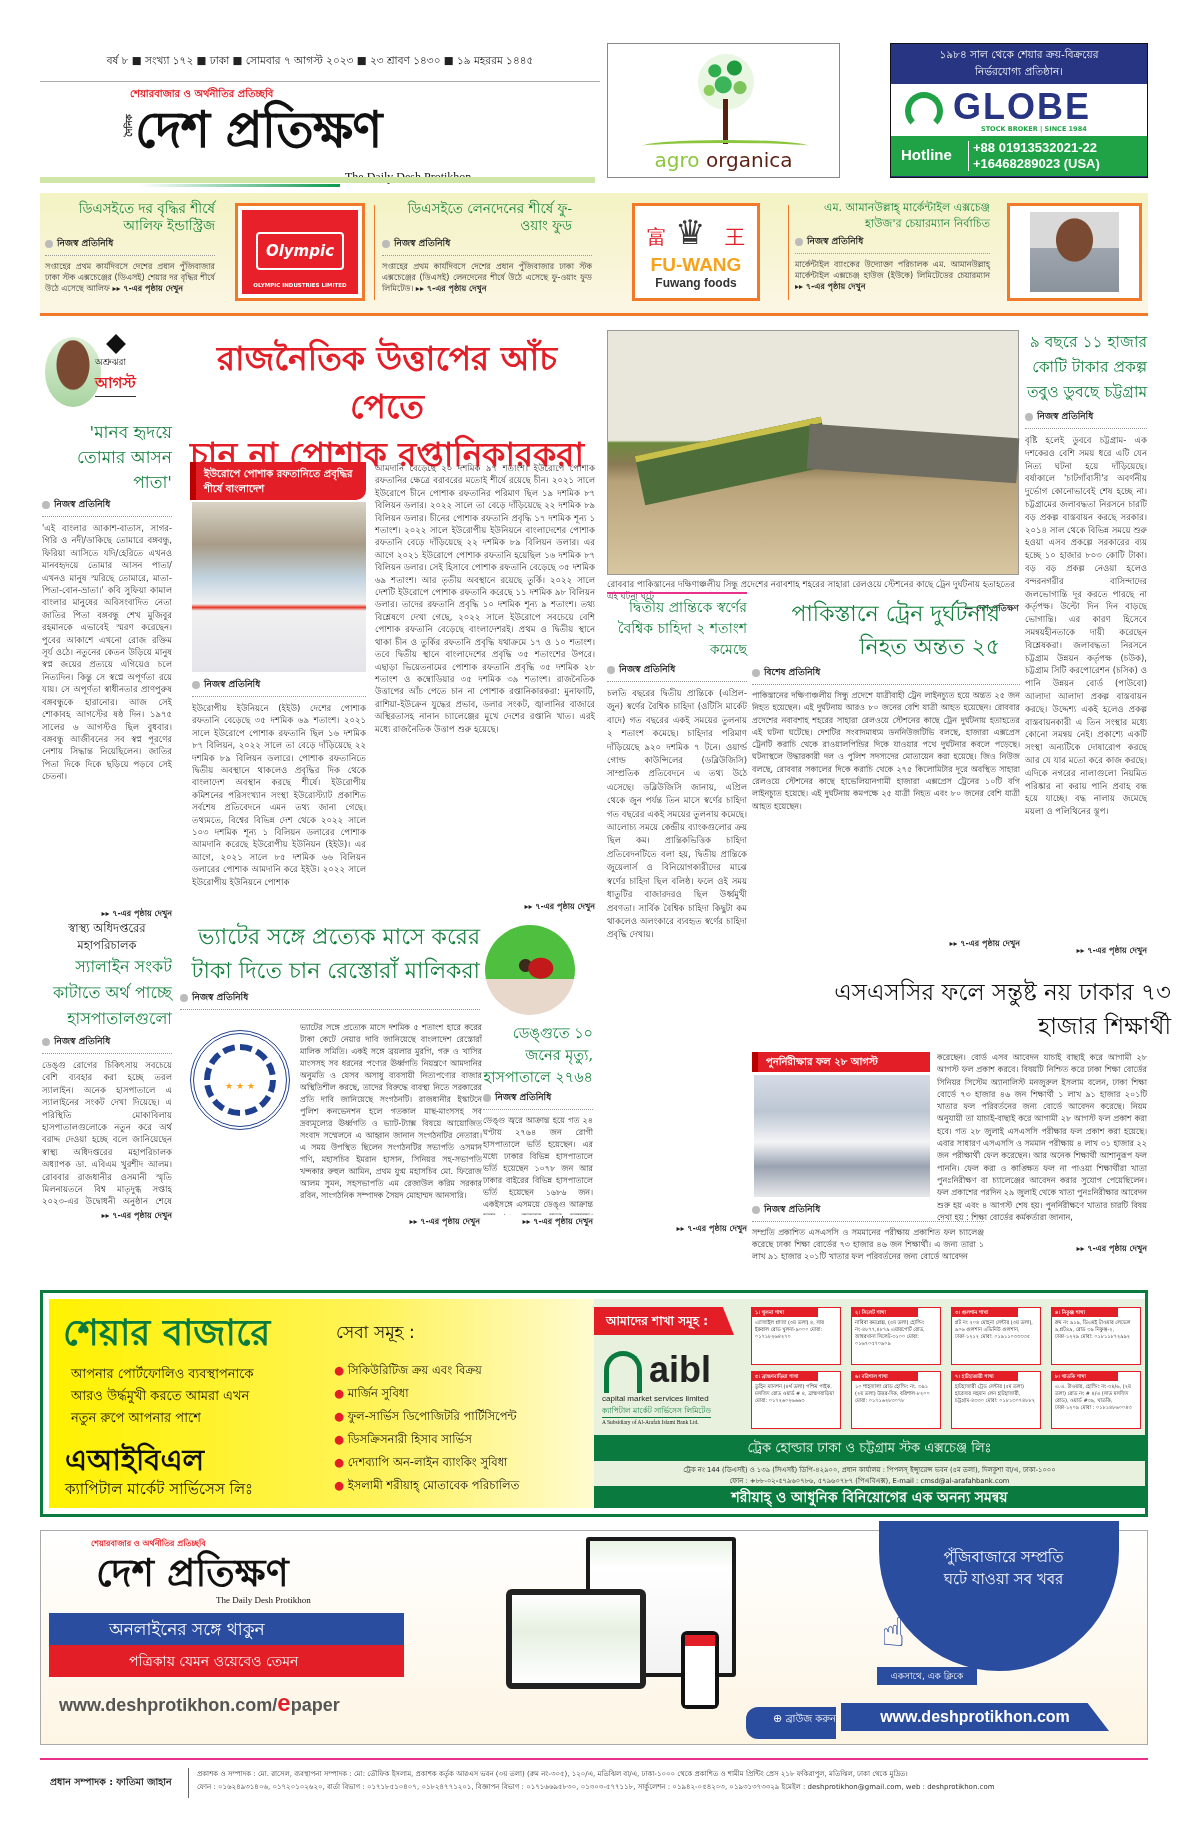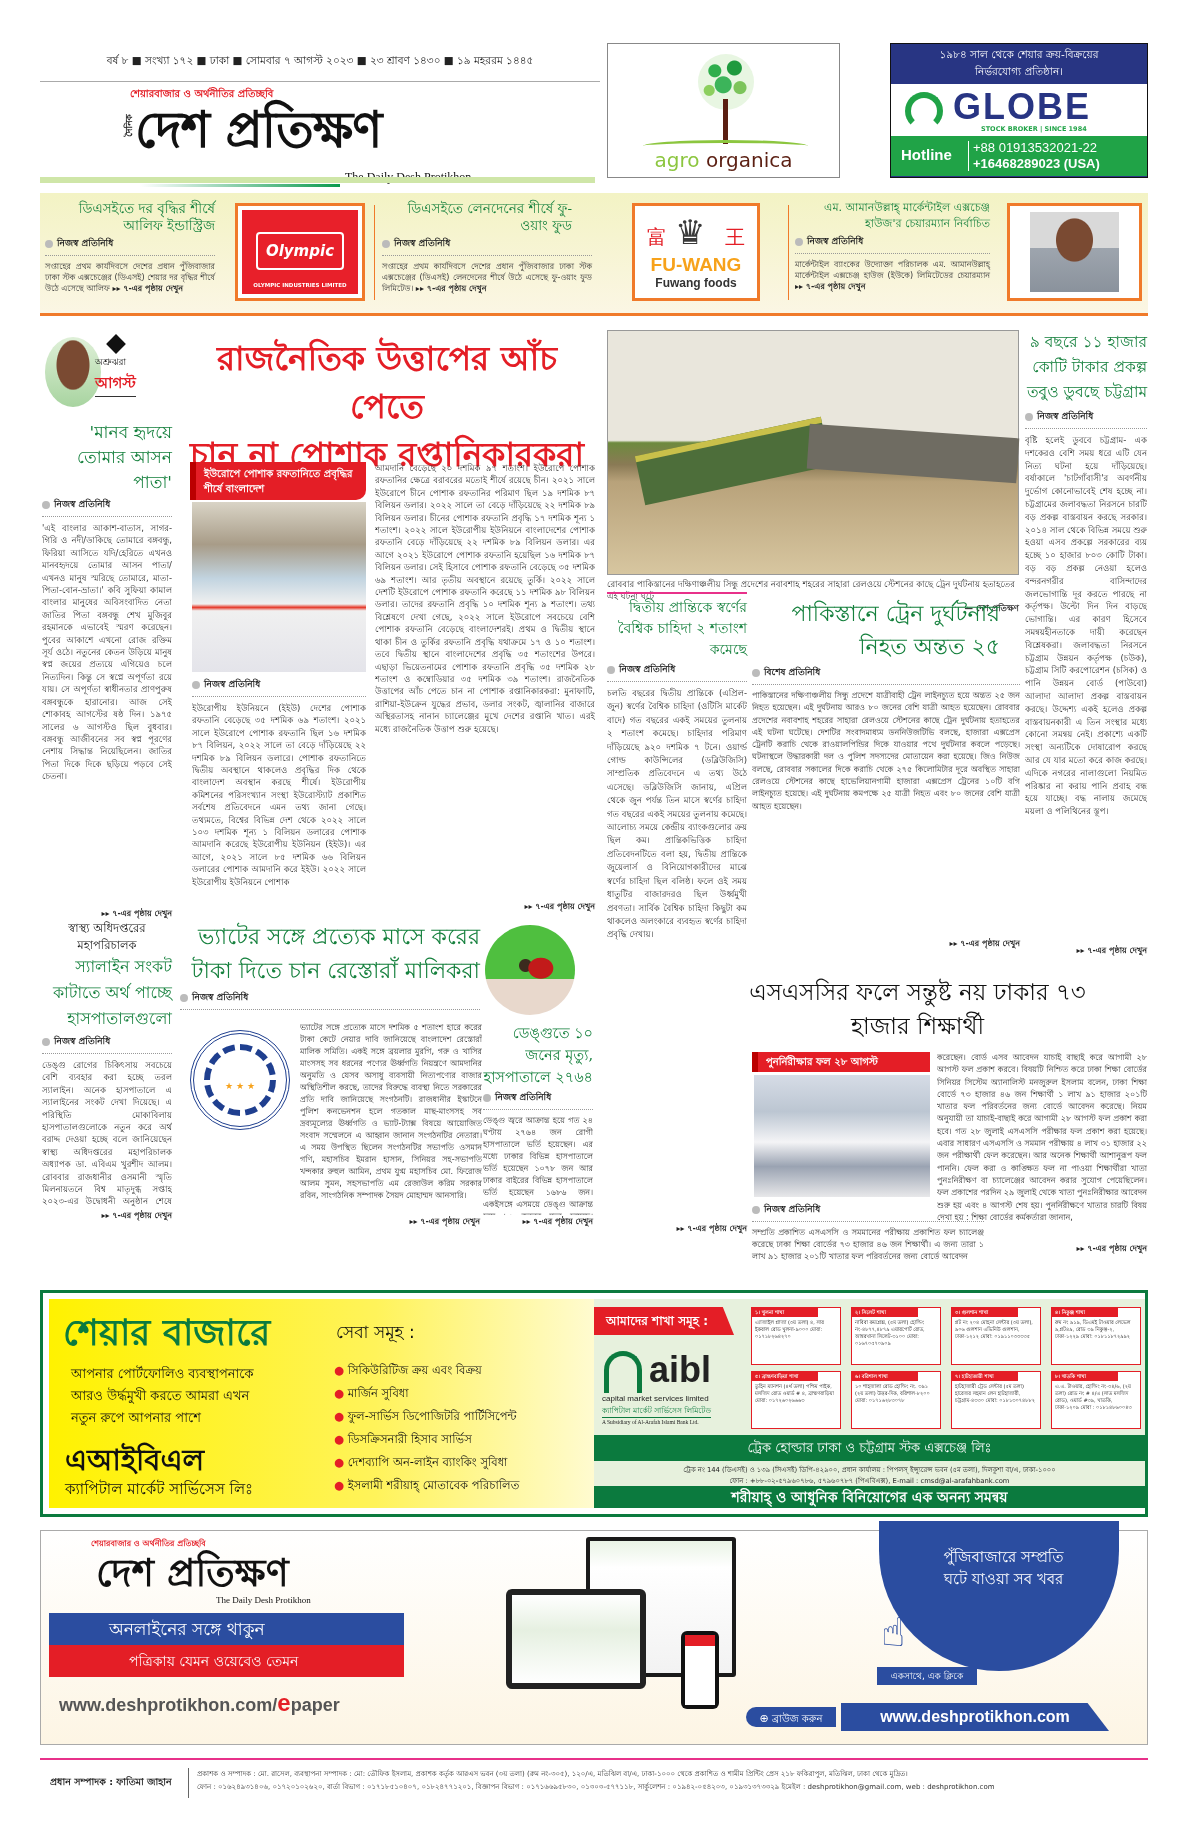--- a/index.html
+++ b/index.html
@@ -39,21 +39,21 @@
   <div style="text-align:center;font-size:10.5px;padding-top:3px">১৯৮৪ সাল থেকে শেয়ার ক্রয়-বিক্রয়ের</div>
   <div style="text-align:center;font-size:10.5px">নির্ভরযোগ্য প্রতিষ্ঠান।</div>
   <div style="background:#fff;height:52px;margin-top:3px;position:relative">
     <div style="position:absolute;left:14px;top:8px;width:38px;height:38px;border-radius:50%;border:6px solid #20a347;border-bottom-color:transparent"></div>
     <div style="position:absolute;left:62px;top:2px;font-size:36px;font-weight:bold;color:#283583;font-family:'Liberation Sans',sans-serif;letter-spacing:2px">GLOBE</div>
     <div style="position:absolute;left:90px;top:41px;font-size:6.5px;color:#20a347;font-weight:bold">STOCK BROKER | SINCE 1984</div>
   </div>
   <div style="background:#20a347;height:40px;position:relative">
     <div style="position:absolute;left:10px;top:10px;font-size:15px;font-weight:bold;font-family:'Liberation Sans',sans-serif">Hotline</div>
     <div style="position:absolute;left:77px;top:5px;width:1px;height:30px;background:#fff"></div>
-    <div style="position:absolute;left:82px;top:4px;font-size:13px;font-weight:normal;font-family:'Liberation Sans',sans-serif">+88 01913532021-22</div>
+    <div style="position:absolute;left:82px;top:4px;font-size:13px;font-weight:bold;font-family:'Liberation Sans',sans-serif">+88 01913532021-22</div>
     <div style="position:absolute;left:82px;top:20px;font-size:13px;font-weight:bold;font-family:'Liberation Sans',sans-serif">+16468289023 (USA)</div>
   </div>
   <div style="text-align:center;font-size:14px;font-weight:bold;padding-top:4px;font-family:'Liberation Sans',sans-serif">www.globedse.com</div>
 </div>
 
 <div class="abs" style="left:40px;top:193px;width:1108px;height:123px;background:linear-gradient(180deg,#f3f3c4,#fbf6e4);border-bottom:3px solid #f07a2a"></div>
 
 <div class="abs" style="left:45px;top:200px;width:170px">
   <div class="hl" style="font-size:13.5px;line-height:17px;font-weight:normal">ডিএসইতে দর বৃদ্ধির শীর্ষে আলিফ ইন্ডাস্ট্রিজ</div>
   <div class="rep" style="margin-top:2px">
@@ -197,21 +197,21 @@
 <div class="abs" style="left:485px;top:925px;width:90px;height:90px;border-radius:50%;background:radial-gradient(ellipse at 62% 48%,#c21a1a 0 12px,transparent 13px),radial-gradient(ellipse at 45% 45%,#3b2a1e 0 6px,transparent 7px),linear-gradient(180deg,#4fbf3f 0 60%,#e8d8cc 60%)"></div>
 <div class="abs" style="left:483px;top:1022px;width:110px">
   <div class="hl" style="font-size:14.5px;line-height:22px;font-weight:normal">ডেঙ্গুতে ১০ জনের মৃত্যু, হাসপাতালে ২৭৬৪</div>
   <div class="rep" style="margin-top:2px">
       <span>নিজস্ব প্রতিনিধি</span>
     </div>
   <div class="txt" style="height:100px;overflow:hidden;font-size:8px;line-height:12px">ডেঙ্গু জ্বরে আক্রান্ত হয়ে গত ২৪ ঘণ্টায় ২৭৬৪ জন রোগী হাসপাতালে ভর্তি হয়েছেন। এর মধ্যে ঢাকার বিভিন্ন হাসপাতালে ভর্তি হয়েছেন ১০৭৮ জন আর ঢাকার বাইরের বিভিন্ন হাসপাতালে ভর্তি হয়েছেন ১৬৮৬ জন। একইসঙ্গে এসময়ে ডেঙ্গু আক্রান্ত হয়ে ১০ জনের মৃত্যু হয়েছে। গতকাল রোববার স্বাস্থ্য অধিদপ্তরের হেলথ ইমার্জেন্সি অপারেশন সেন্টার ও কন্ট্রোল রুম থেকে</div>
   <div class="cont" style="text-align:right">▸▸ ৭-এর পৃষ্ঠায় দেখুন</div>
 </div>
 
-<div class="abs" style="left:720px;top:975px;width:395px;font-size:23px;line-height:34px;text-align:center;font-family:'DejaVu Serif',serif;color:#111">এসএসসির ফলে সন্তুষ্ট নয় ঢাকার ৭৩ হাজার শিক্ষার্থী</div>
+<div class="abs" style="left:776px;top:975px;width:395px;font-size:23px;line-height:34px;text-align:right;font-family:'DejaVu Serif',serif;color:#111">এসএসসির ফলে সন্তুষ্ট নয় ঢাকার ৭৩ হাজার শিক্ষার্থী</div>
 <div class="abs redbar" style="left:752px;top:1052px;width:178px;height:20px;font-size:10px;line-height:12px;padding:4px 8px">পুনর্নিরীক্ষার ফল ২৮ আগস্ট</div>
 <div class="abs" style="left:754px;top:1075px;width:176px;height:122px;background:linear-gradient(180deg,#d6dce6 0%,#bcc6d2 30%,#f4f4f6 55%,#9aa3b2 75%,#e8e8ea 100%)"></div>
 <div class="abs" style="left:752px;top:1202px;width:232px">
   <div class="rep">
       <span>নিজস্ব প্রতিনিধি</span>
     </div>
   <div class="txt" style="font-size:8px;line-height:12px">সম্প্রতি প্রকাশিত এসএসসি ও সমমানের পরীক্ষায় প্রকাশিত ফল চ্যালেঞ্জ করেছে ঢাকা শিক্ষা বোর্ডের ৭৩ হাজার ৪৬ জন শিক্ষার্থী। এ জন্য তারা ১ লাখ ৯১ হাজার ২০১টি খাতার ফল পরিবর্তনের জন্য বোর্ডে আবেদন</div>
 </div>
 <div class="abs" style="left:937px;top:1052px;width:210px">
   <div class="txt" style="height:190px;overflow:hidden;font-size:8px;line-height:12.3px">করেছেন। বোর্ড এসব আবেদন যাচাই বাছাই করে আগামী ২৮ আগস্ট ফল প্রকাশ করবে। বিষয়টি নিশ্চিত করে ঢাকা শিক্ষা বোর্ডের সিনিয়র সিস্টেম অ্যানালিস্ট মনজুরুল ইসলাম বলেন, ঢাকা শিক্ষা বোর্ডে ৭৩ হাজার ৪৬ জন শিক্ষার্থী ১ লাখ ৯১ হাজার ২০১টি খাতার ফল পরিবর্তনের জন্য বোর্ডে আবেদন করেছে। নিয়ম অনুযায়ী তা যাচাই-বাছাই করে আগামী ২৮ আগস্ট ফল প্রকাশ করা হবে। গত ২৮ জুলাই এসএসসি পরীক্ষার ফল প্রকাশ করা হয়েছে। এবার সাধারণ এসএসসি ও সমমান পরীক্ষায় ৪ লাখ ৩১ হাজার ২২ জন পরীক্ষার্থী ফেল করেছেন। আর অনেক শিক্ষার্থী আশানুরূপ ফল পাননি। ফেল করা ও কাঙ্ক্ষিত ফল না পাওয়া শিক্ষার্থীরা খাতা পুনঃনিরীক্ষণ বা চ্যালেঞ্জের আবেদন করার সুযোগ পেয়েছিলেন। ফল প্রকাশের পরদিন ২৯ জুলাই থেকে খাতা পুনঃনিরীক্ষার আবেদন শুরু হয় এবং ৪ আগস্ট শেষ হয়। পুনর্নিরীক্ষণে খাতার চারটি বিষয় দেখা হয় : শিক্ষা বোর্ডের কর্মকর্তারা জানান,</div>
@@ -302,21 +302,21 @@
   <div style="position:absolute;left:465px;top:58px;width:140px;height:100px;background:#222;padding:6px;border-radius:6px">
       <div style="width:100%;height:100%;background:linear-gradient(180deg,#fff 0%,#e6f0e1 40%,#fff)"></div>
     </div>
   <div style="position:absolute;left:640px;top:100px;width:38px;height:78px;background:#111;padding:4px;border-radius:6px">
       <div style="width:100%;height:100%;background:linear-gradient(180deg,#e41e26 0 15%,#fff 15%)"></div>
     </div>
   <div style="position:absolute;left:838px;top:-10px;width:240px;height:150px;border-radius:0 0 120px 120px;background:#2b4da0"></div>
   <div style="position:absolute;left:895px;top:15px;width:135px;text-align:center;font-size:15px;line-height:22px;color:#fff">পুঁজিবাজারে সম্প্রতি ঘটে যাওয়া সব খবর</div>
   <div style="position:absolute;left:840px;top:78px;font-size:40px;color:#2b4da0">☝</div>
   <div style="position:absolute;left:836px;top:136px;width:100px;height:18px;background:#2b4da0;color:#fff;font-size:9px;line-height:18px;text-align:center">একসাথে, এক ক্লিকে</div>
-  <div style="position:absolute;left:705px;top:176px;width:90px;height:20px;background:#2b4da0;color:#fff;font-size:10px;line-height:24px;border-radius:12px 0 0 12px;text-align:center">
+  <div style="position:absolute;left:705px;top:176px;width:90px;height:32px;background:#2b4da0;color:#fff;font-size:10px;line-height:24px;border-radius:12px 0 0 12px;text-align:right">
     <span style="font-size:11px">⊕</span> <span>ব্রাউজ করুন</span>
   </div>
   <div style="position:absolute;left:800px;top:172px;width:268px;height:28px;background:#2b4da0;color:#fff;font-size:16px;font-weight:bold;line-height:28px;text-align:center;font-family:'Liberation Sans',sans-serif;clip-path:polygon(0 0,92% 0,100% 100%,0 100%)">www.deshprotikhon.com</div>
 </div>
 
 <div class="abs" style="left:40px;top:1758px;width:1108px;height:2px;background:#e8318a"></div>
 <div class="abs" style="left:50px;top:1775px;font-size:9.5px;font-weight:bold;color:#222">প্রধান সম্পাদক : ফাতিমা জাহান</div>
 <div class="abs" style="left:188px;top:1768px;width:1px;height:30px;background:#666"></div>
 <div class="abs" style="left:197px;top:1768px;width:950px;font-size:7px;line-height:13px;color:#333;white-space:nowrap;overflow:hidden">
   <div>প্রকাশক ও সম্পাদক : মো. রাসেল, ব্যবস্থাপনা সম্পাদক : মো: তৌফিক ইসলাম, প্রকাশক কর্তৃক আরএস ভবন (৩য় তলা) (রুম নং-৩০৫), ১২০/এ, মতিঝিল বা/এ, ঢাকা-১০০০ থেকে প্রকাশিত ও শামীম প্রিন্টিং প্রেস ২১৮ ফকিরাপুল, মতিঝিল, ঢাকা থেকে মুদ্রিত।</div>

